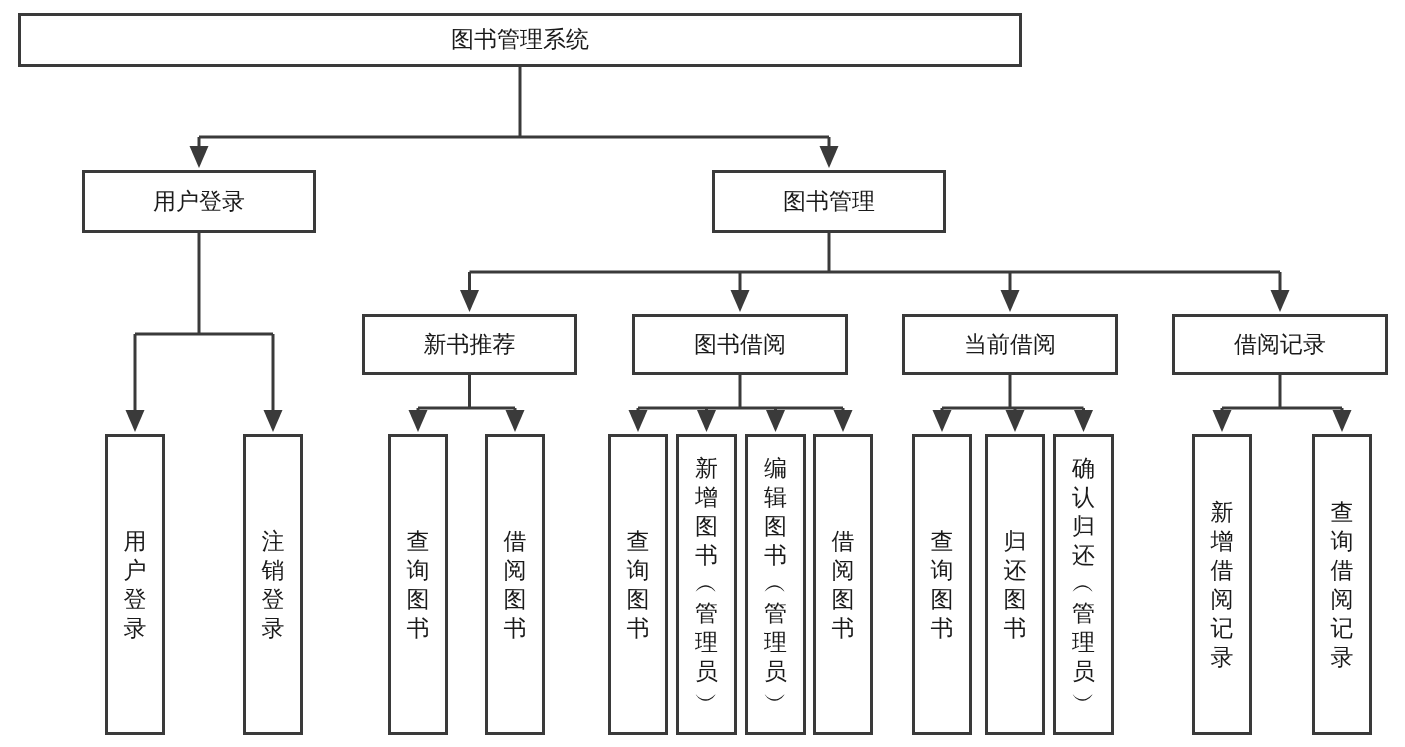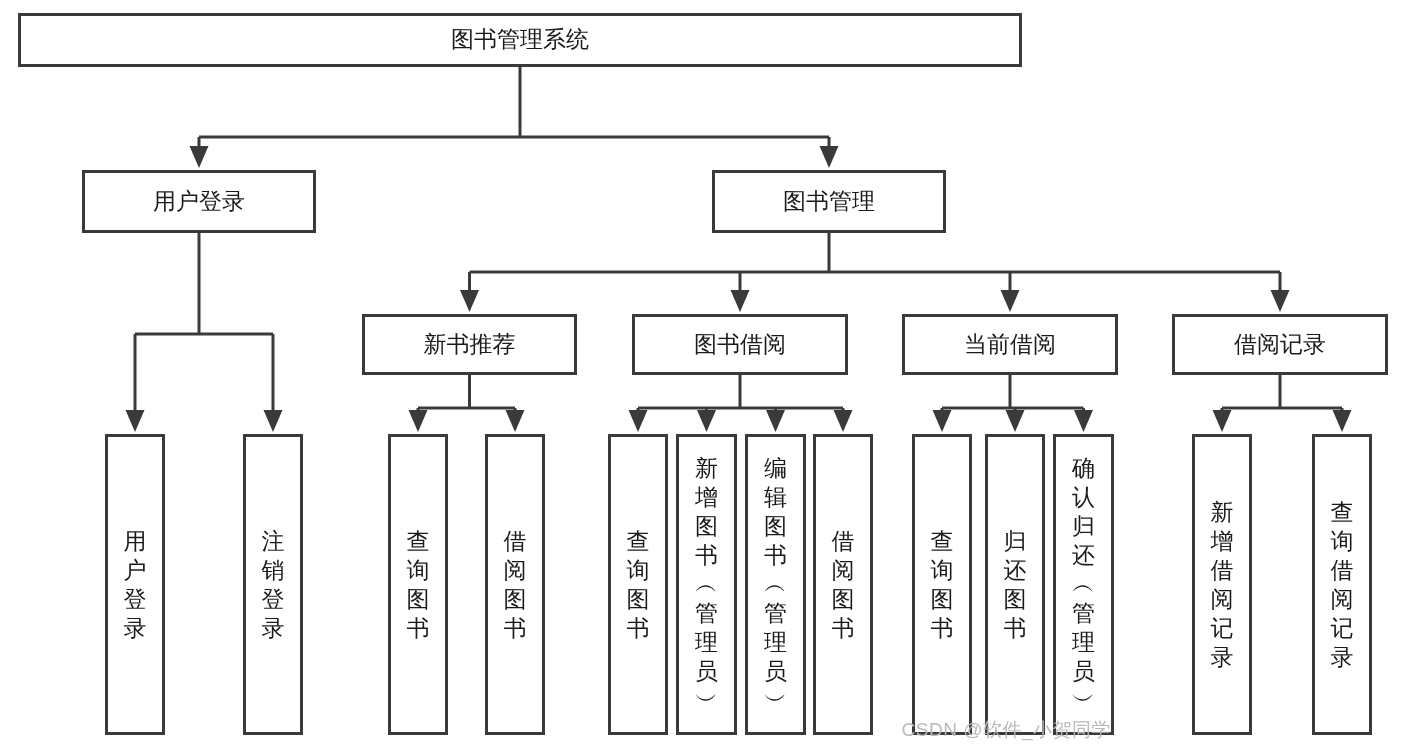--- a/index.html
+++ b/index.html
@@ -203,14 +203,13 @@
         <g>
           <rect x="1193.5" y="435.5" width="57" height="298" class="node-box"></rect>
           <text x="1222" y="519.5" class="node-label-v"><tspan x="1222" dy="0">新</tspan><tspan x="1222" dy="29">增</tspan><tspan x="1222" dy="29">借</tspan><tspan x="1222" dy="29">阅</tspan><tspan x="1222" dy="29">记</tspan><tspan x="1222" dy="29">录</tspan></text>
         </g>
         <g>
           <rect x="1313.5" y="435.5" width="57" height="298" class="node-box"></rect>
           <text x="1342" y="519.5" class="node-label-v"><tspan x="1342" dy="0">查</tspan><tspan x="1342" dy="29">询</tspan><tspan x="1342" dy="29">借</tspan><tspan x="1342" dy="29">阅</tspan><tspan x="1342" dy="29">记</tspan><tspan x="1342" dy="29">录</tspan></text>
         </g>
       </g>
   </svg>
-  <div class="watermark">CSDN @软件_小贺同学</div>
 </div>
 
 </body></html>

